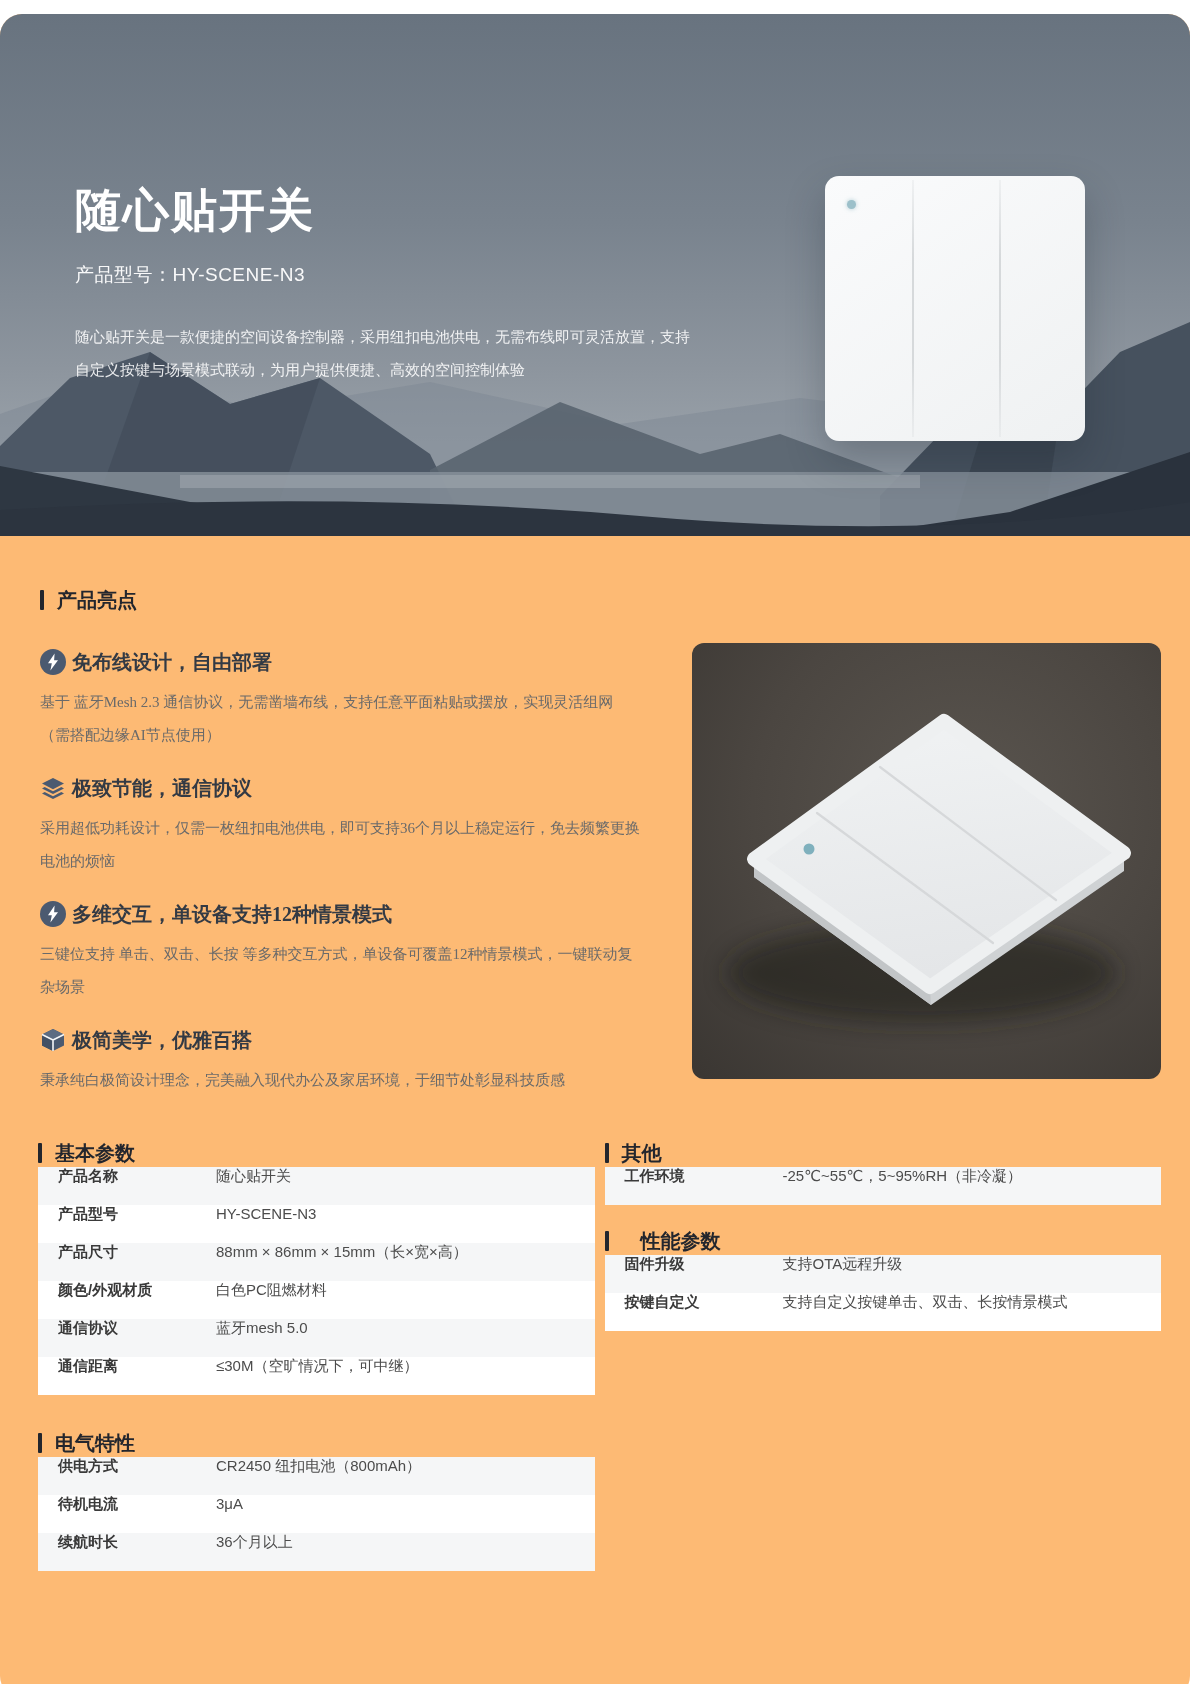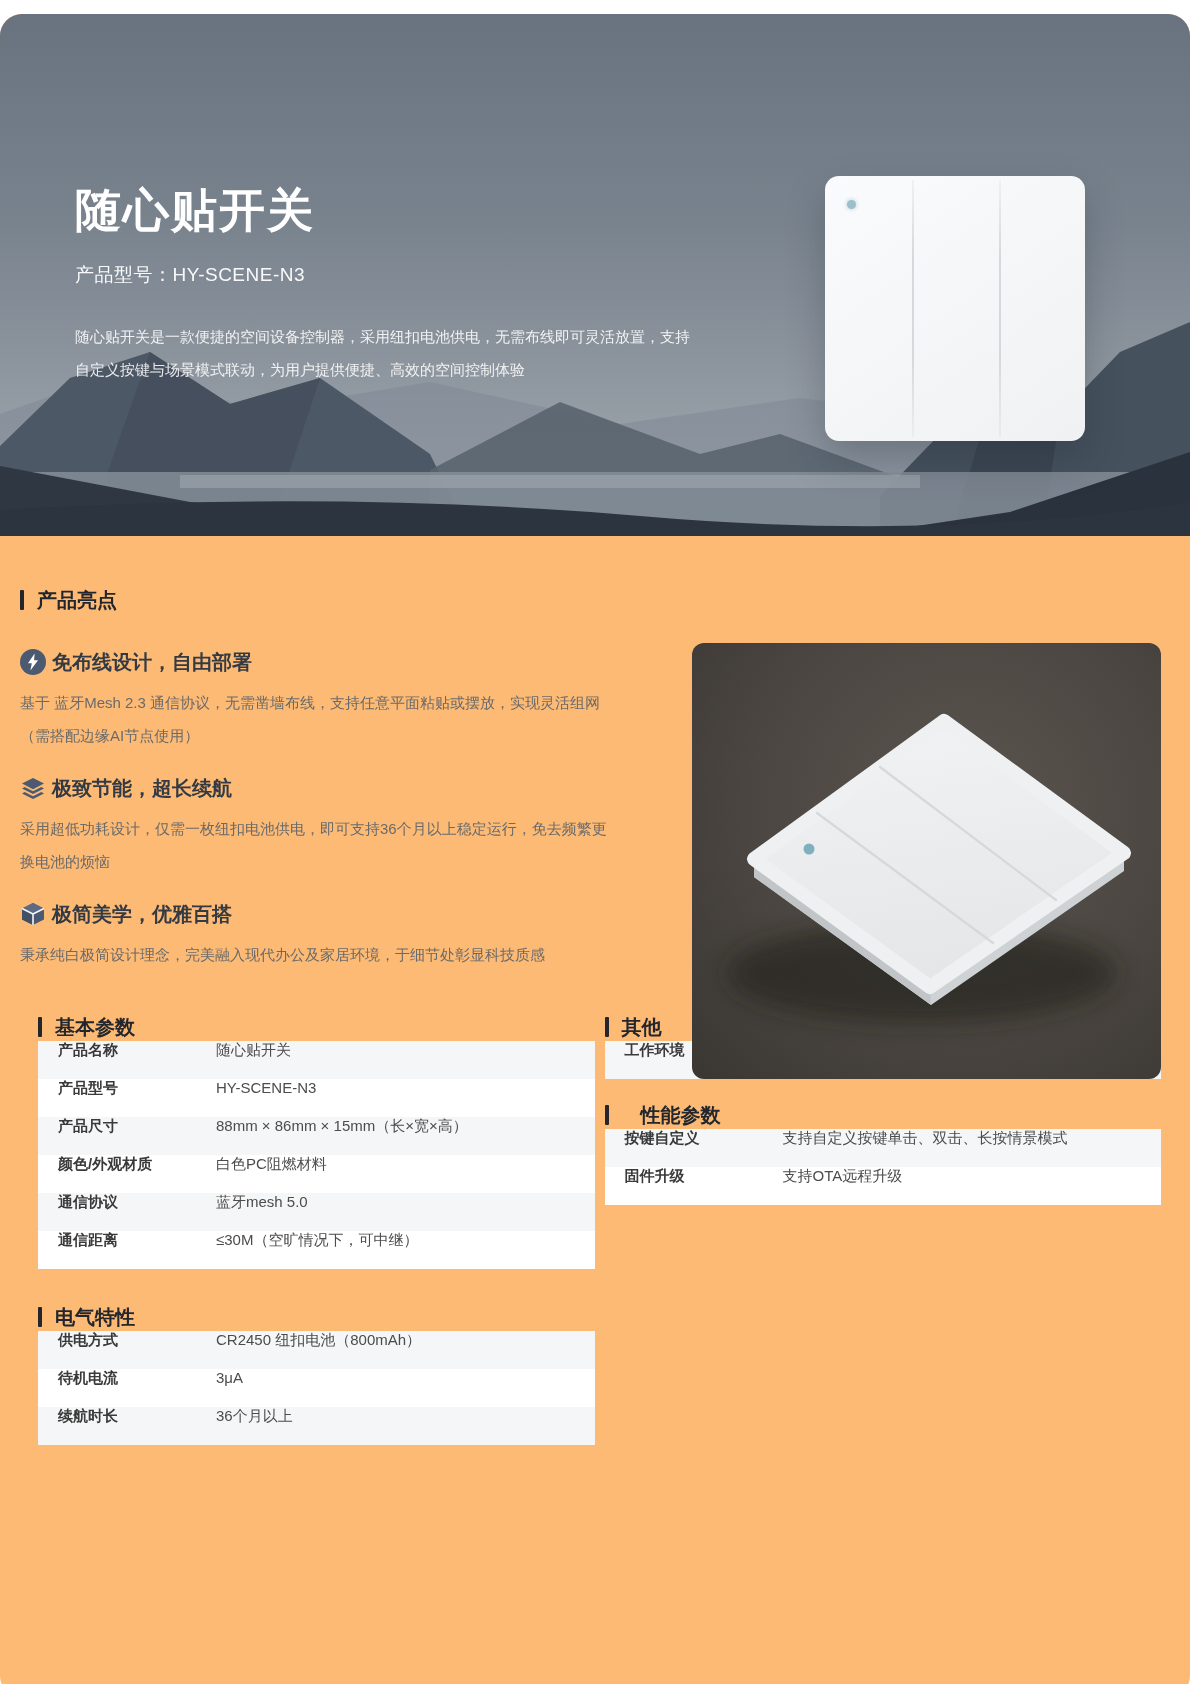--- a/index.html
+++ b/index.html
@@ -23,21 +23,21 @@
                  background:linear-gradient(180deg,rgba(205,209,212,.2),#d6d9db 30%,#d6d9db 70%,rgba(205,209,212,.2)); }
   .hero-switch .d1 { left:87px; } .hero-switch .d2 { left:174px; }
   .hero-switch .led { position:absolute; left:22px; top:24px; width:9px; height:9px; border-radius:50%;
                  background:#9cc0ca; box-shadow:0 0 4px rgba(156,192,202,.8); }
 
   
   .sec-h { display:flex; align-items:center; gap:13px; height:28px; font-size:20px; font-weight:700; color:#23262d; }
   .sec-h .bar { width:4px; height:20px; background:#23262d; border-radius:1px; flex:none; }
 
   
-  .highlights { position:relative; padding:50px 38px 0 20px; }
+  .highlights { position:relative; padding:50px 38px 0 40px;font-family:Liberation Serif, serif; }
   .features { width:600px; margin-top:34px; }
   .feature { margin-bottom:22px; }
   .f-head { display:flex; align-items:center; gap:6px; height:28px; }
   .f-icon { width:26px; height:26px; flex:none; display:inline-flex; }
   .f-icon svg { width:26px; height:26px; display:block; }
   .f-title { font-size:20px; font-weight:700; color:#333a44; }
   .f-desc { margin-top:10px; font-size:15px; line-height:33px; color:#6a6a6a; }
 
   .photo { position:absolute; left:692px; top:107px; width:469px; height:436px; border-radius:12px; overflow:hidden;
            background:radial-gradient(ellipse at 58% 38%, #5a554f 0%, #4b4641 55%, #3a3632 100%); }
@@ -109,25 +109,37 @@
 
       <div class="feature">
         <div class="f-head">
           <span class="f-icon">
             <svg viewBox="0 0 26 26">
               <path d="M13 3 L24 8.6 13 14.2 2 8.6 Z" fill="#4b5a70"></path>
               <path d="M4.7 12.1 2 13.5 13 19.1 24 13.5 21.3 12.1 13 16.3 Z" fill="#4b5a70"></path>
               <path d="M4.7 17 2 18.4 13 24 24 18.4 21.3 17 13 21.2 Z" fill="#4b5a70"></path>
               </svg>
           </span>
-          <h3 class="f-title">极致节能，超长续航</h3>
+          <h3 class="f-title">极致节能，通信协议</h3>
         </div>
         <p class="f-desc">采用超低功耗设计，仅需一枚纽扣电池供电，即可支持36个月以上稳定运行，免去频繁更换电池的烦恼</p>
       </div>
 
+      <div class="feature">
+        <div class="f-head">
+          <span class="f-icon">
+            <svg viewBox="0 0 26 26">
+                <circle cx="13" cy="13" r="13" fill="#4b5a70"></circle>
+              <path d="M14.6 4.5 L8 14.2 h3.8 L10.4 21.5 L18 11.3 h-3.9 Z" fill="#fff"></path>
+              </svg>
+          </span>
+          <h3 class="f-title">多维交互，单设备支持12种情景模式</h3>
+        </div>
+        <p class="f-desc">三键位支持 单击、双击、长按 等多种交互方式，单设备可覆盖12种情景模式，一键联动复杂场景</p>
+      </div>
 
       <div class="feature">
         <div class="f-head">
           <span class="f-icon">
             <svg viewBox="0 0 26 26">
               <path d="M13 2 L24 7.5 V18.5 L13 24 L2 18.5 V7.5 Z" fill="#4b5a70"></path>
               <path d="M13 2 L24 7.5 L13 13 L2 7.5 Z" fill="#5d6c82"></path>
               <path d="M2 7.5 L13 13 V24 L2 18.5 Z" fill="#425064"></path>
               <path d="M13 13 V24 M13 13 L24 7.5 M13 13 L2 7.5" stroke="#fff" stroke-width="1.6" fill="none" opacity=".95"></path>
               </svg>
@@ -226,24 +238,24 @@
           <span class="val">-25℃~55℃，5~95%RH（非冷凝）</span>
         </div>
       </div>
 
       <h2 class="sec-h mt-sub2">
         <span class="bar"></span>
         <span>性能参数</span>
       </h2>
       <div class="spec-table">
         <div class="row">
+          <span class="lbl">固件升级</span>
+          <span class="val">支持OTA远程升级</span>
+        </div>
+        <div class="row">
           <span class="lbl">按键自定义</span>
           <span class="val">支持自定义按键单击、双击、长按情景模式</span>
         </div>
-        <div class="row">
-          <span class="lbl">固件升级</span>
-          <span class="val">支持OTA远程升级</span>
-        </div>
       </div>
     </div>
 
   </section>
 </div>
 
 </body></html>

